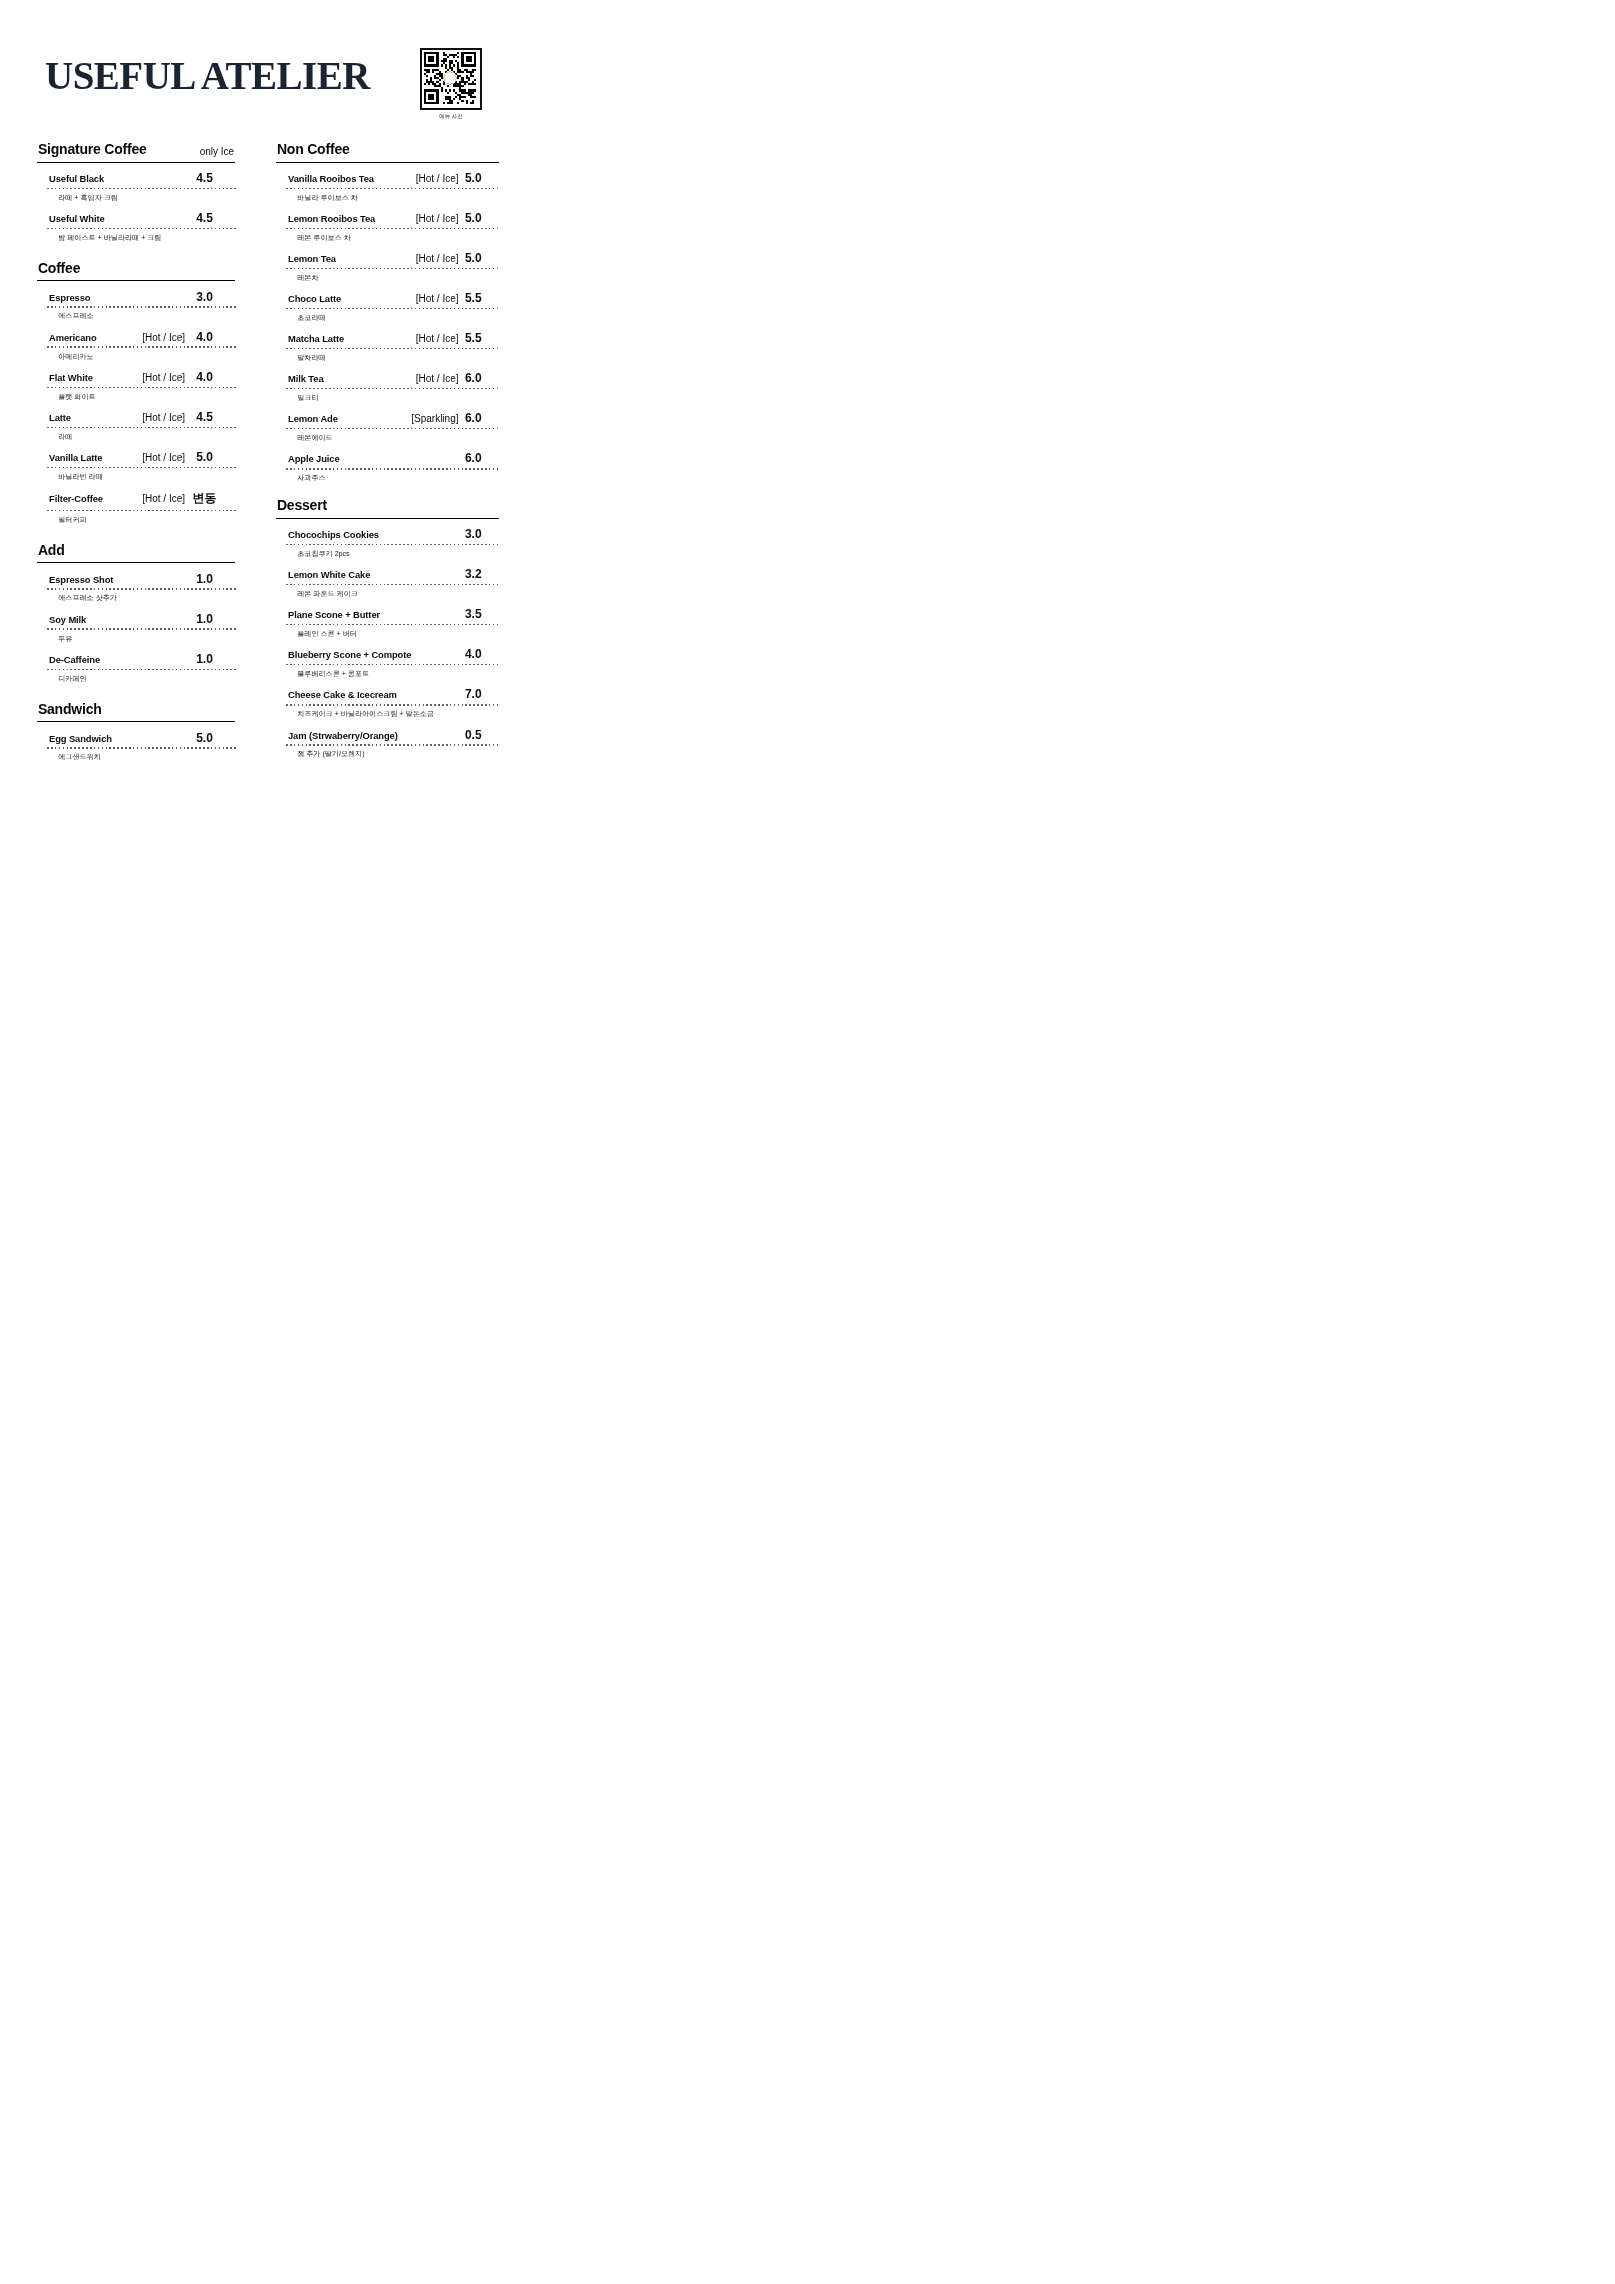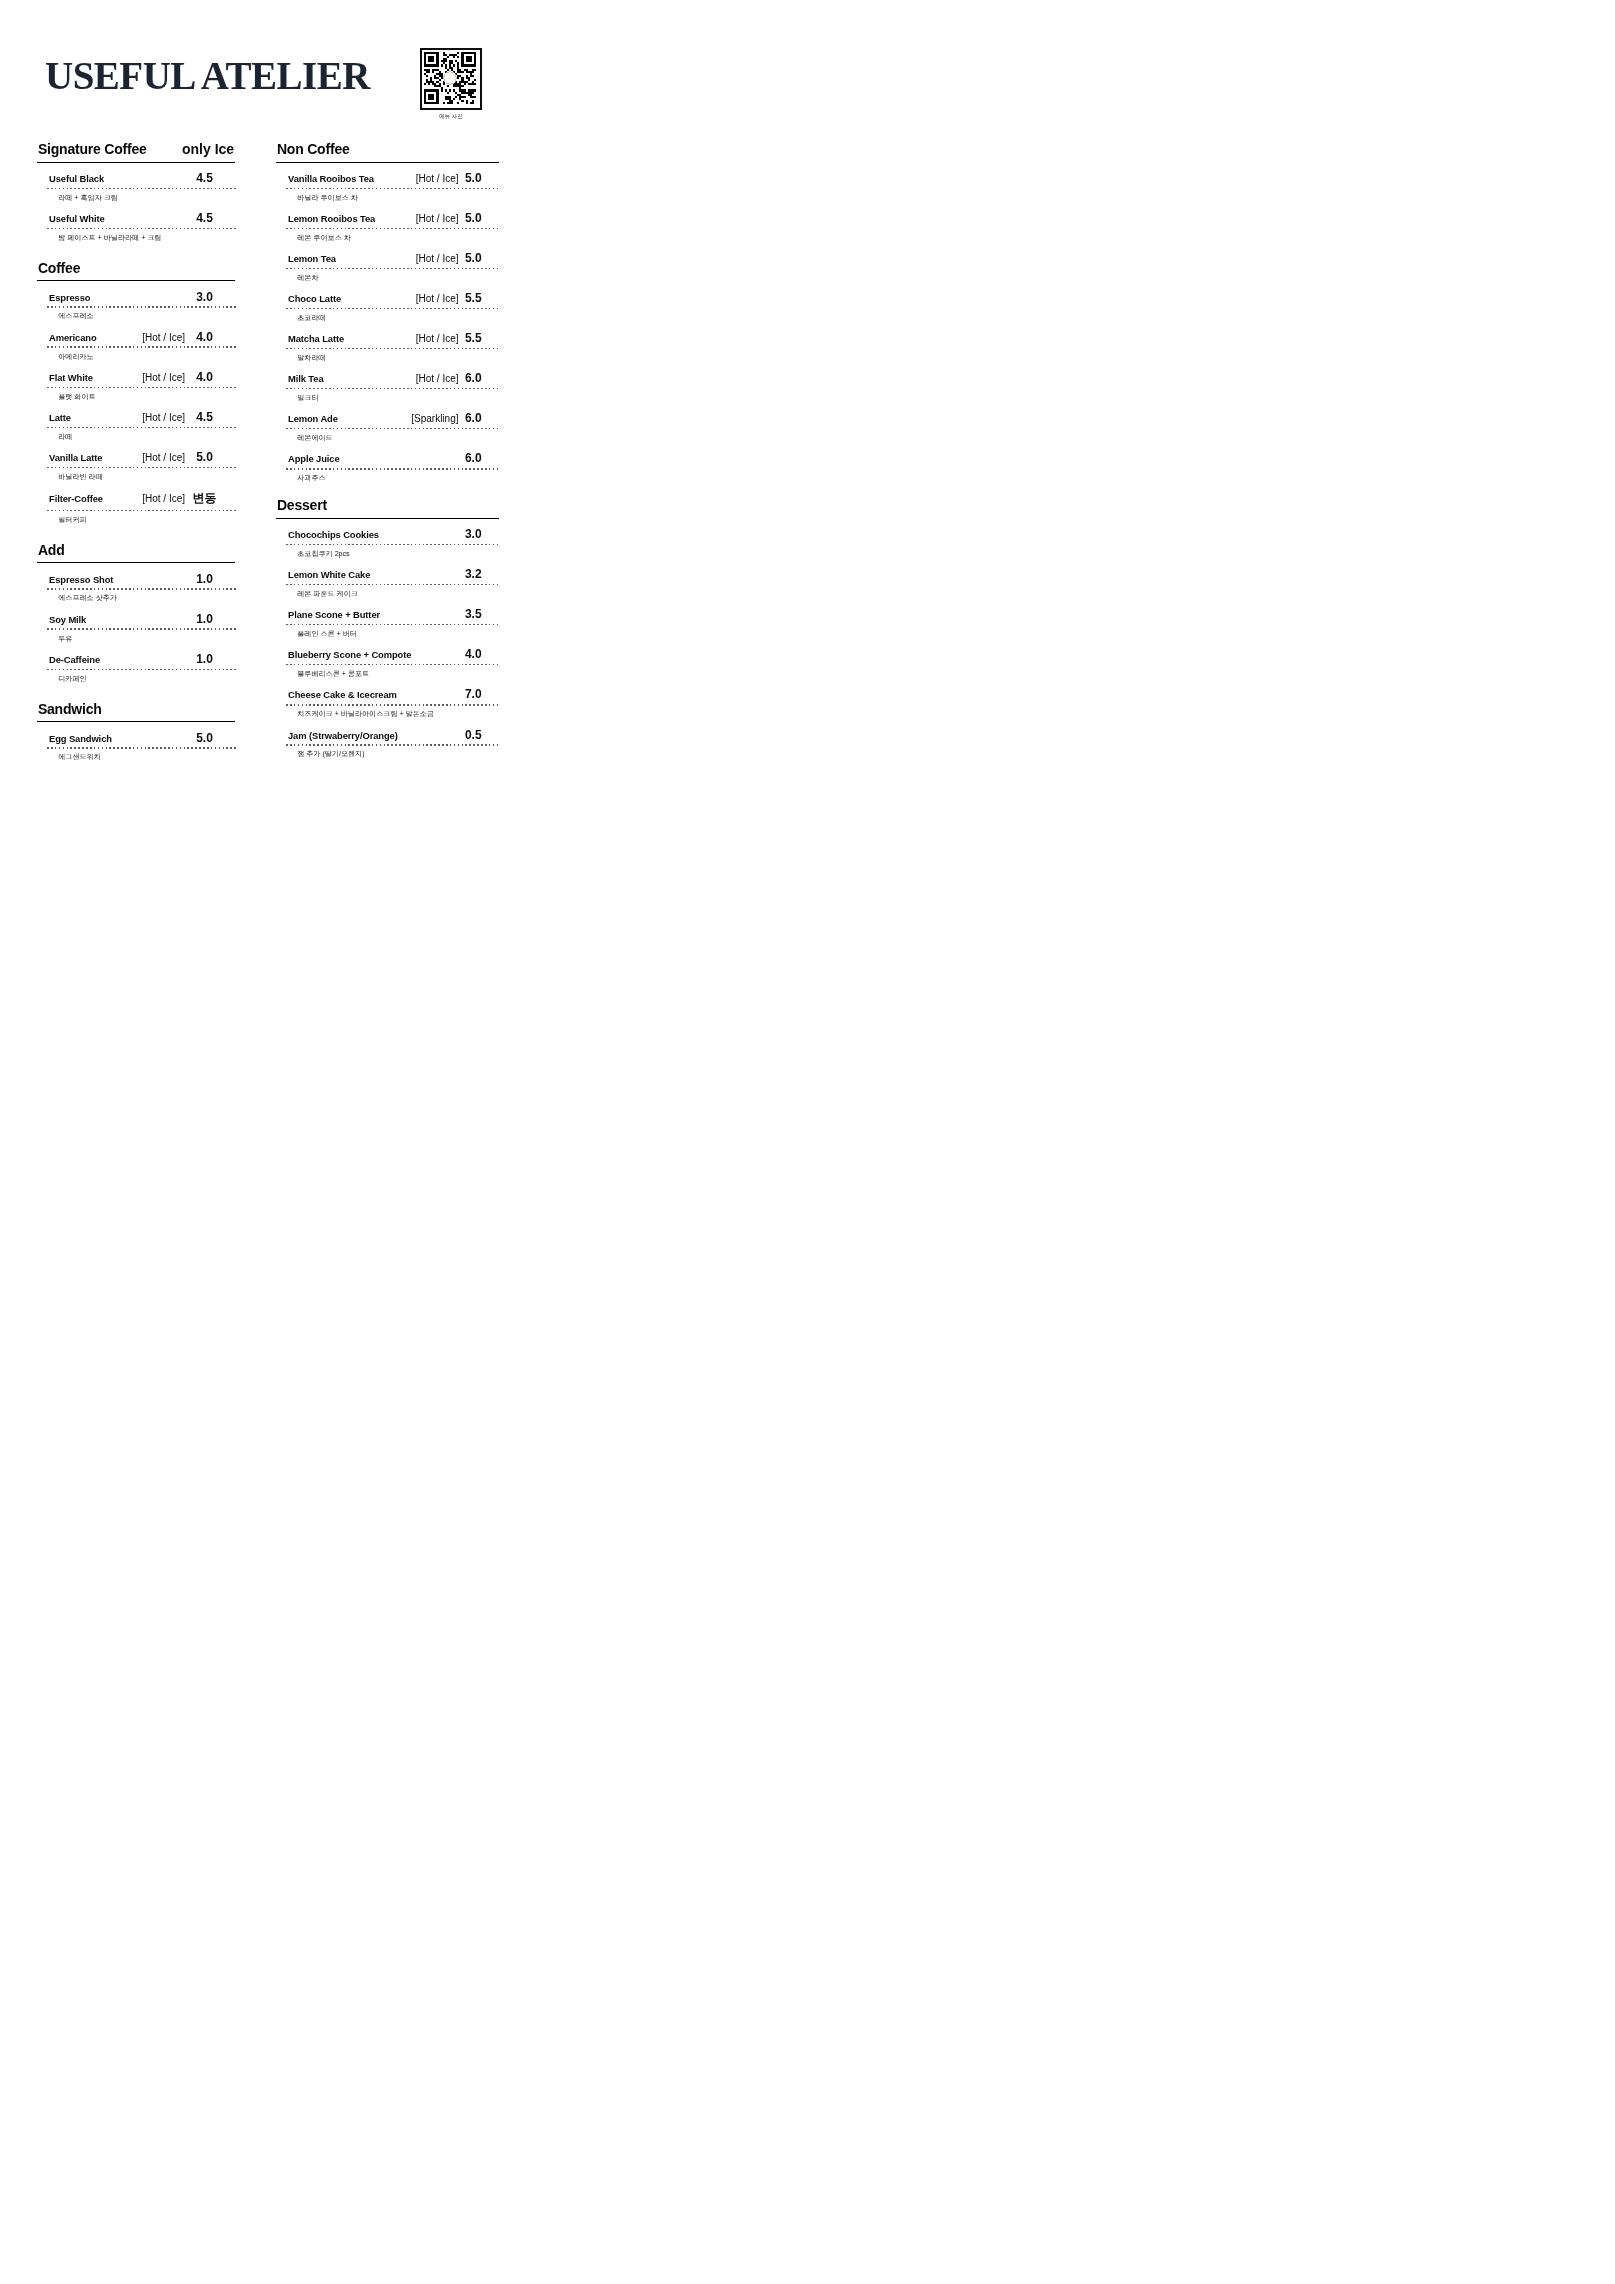--- a/index.html
+++ b/index.html
@@ -44,21 +44,21 @@
   .section{margin-top:17px;}
   .section:first-child{margin-top:0;}
   .section.gap-lg{margin-top:14px;}
   .sec-head{
     display:flex;align-items:flex-end;justify-content:space-between;
     border-bottom:1.8px solid #000;
     padding:0 0.9px 4.6px 0.9px;
     margin-bottom:8.3px;
   }
   .sec-title{font-size:14px;font-weight:800;letter-spacing:-0.2px;color:#070707;}
-  .sec-note{font-size:14px;font-weight:700;color:#0c0c0c;}
+  .sec-note{font-size:10px;font-weight:400;color:#0c0c0c;}
   
   .item{margin:0 0 8.3px 12px;}
   .row{
     position:relative;
     display:flex;align-items:baseline;
     padding:0 11px 4.1px 0;
   }
   .row::after{
     content:"";
     position:absolute;left:-1.8px;right:-0.9px;bottom:0;height:1.4px;

